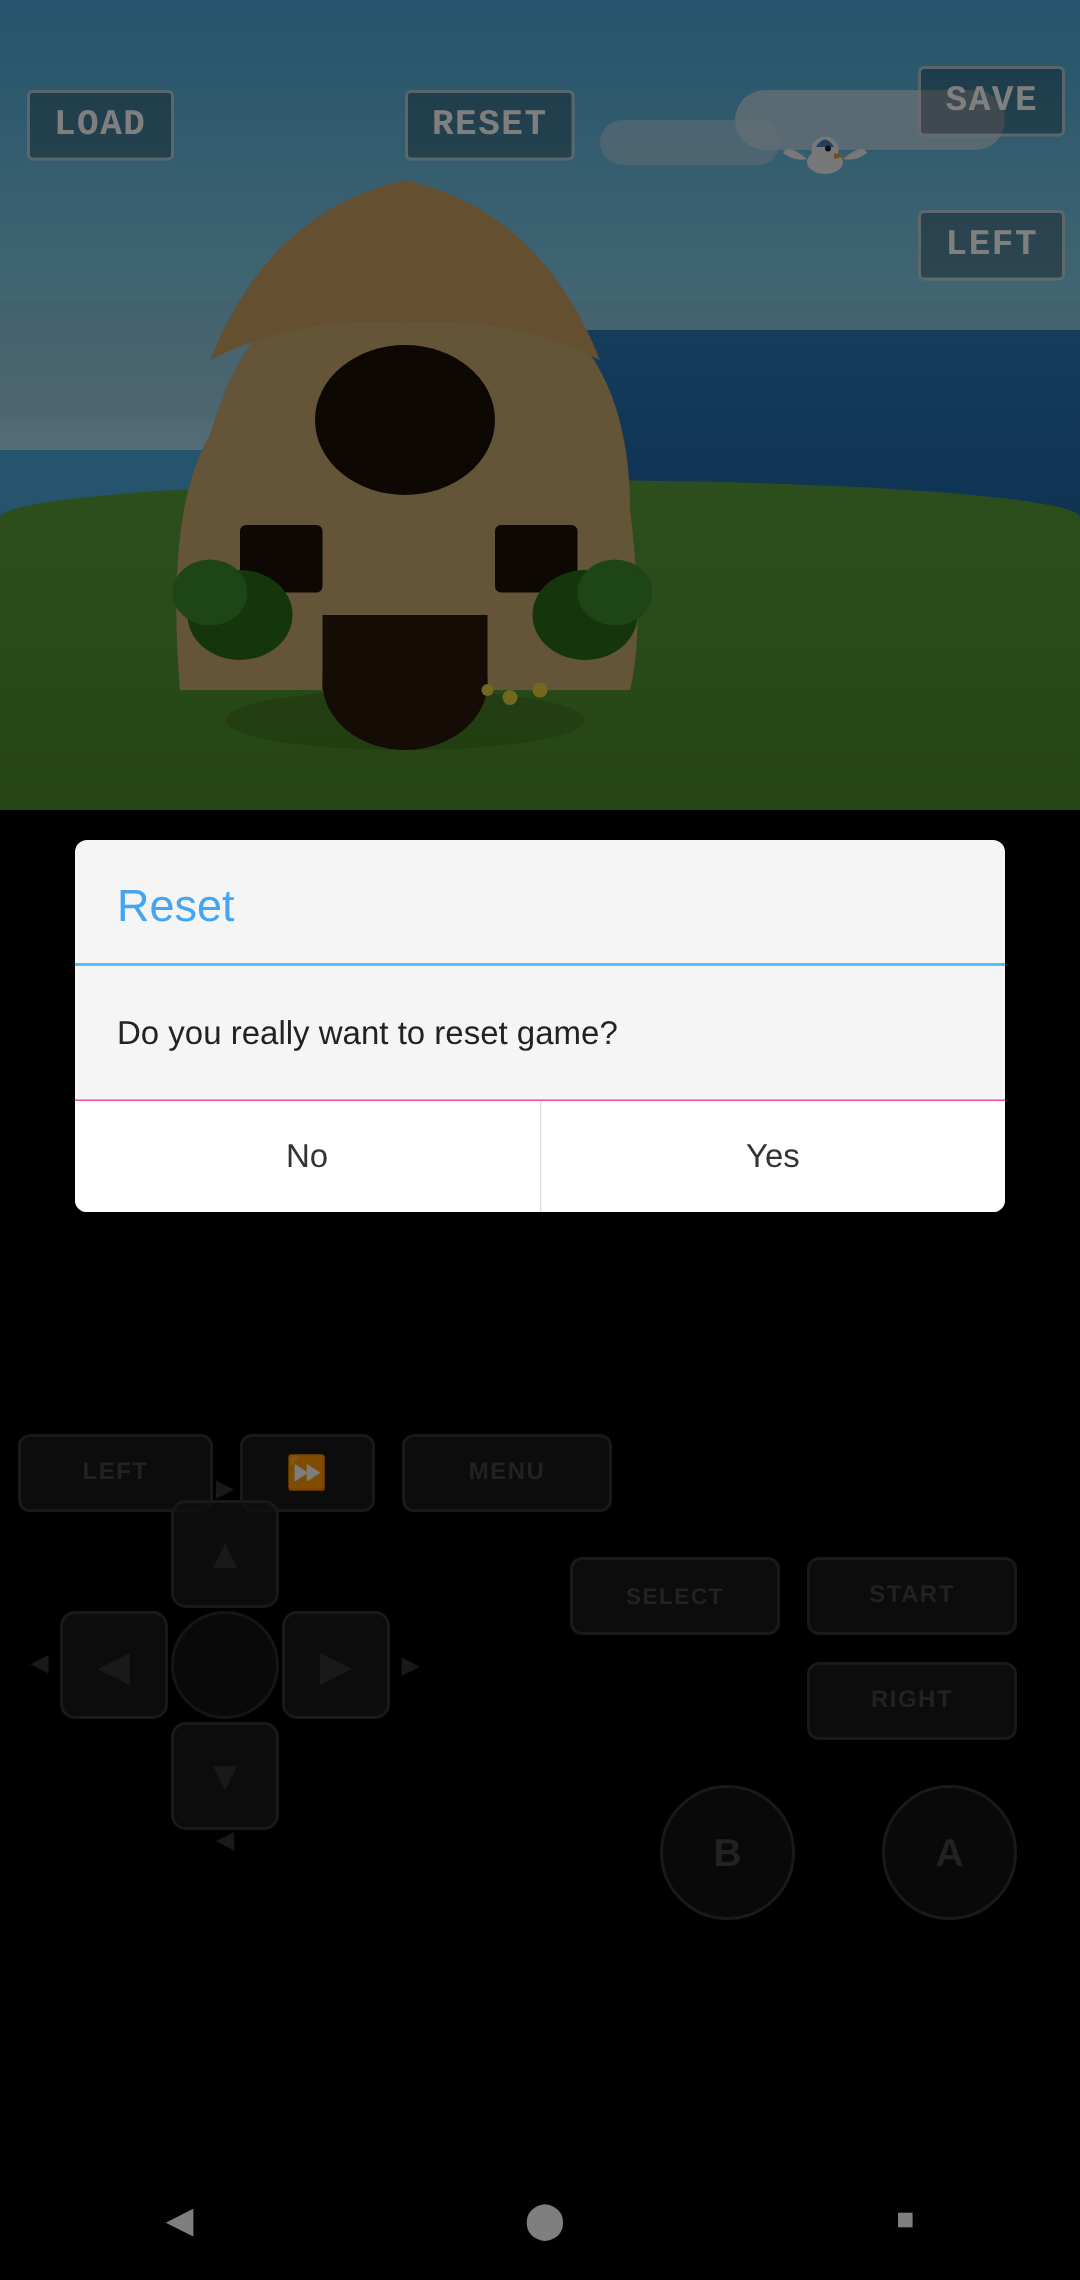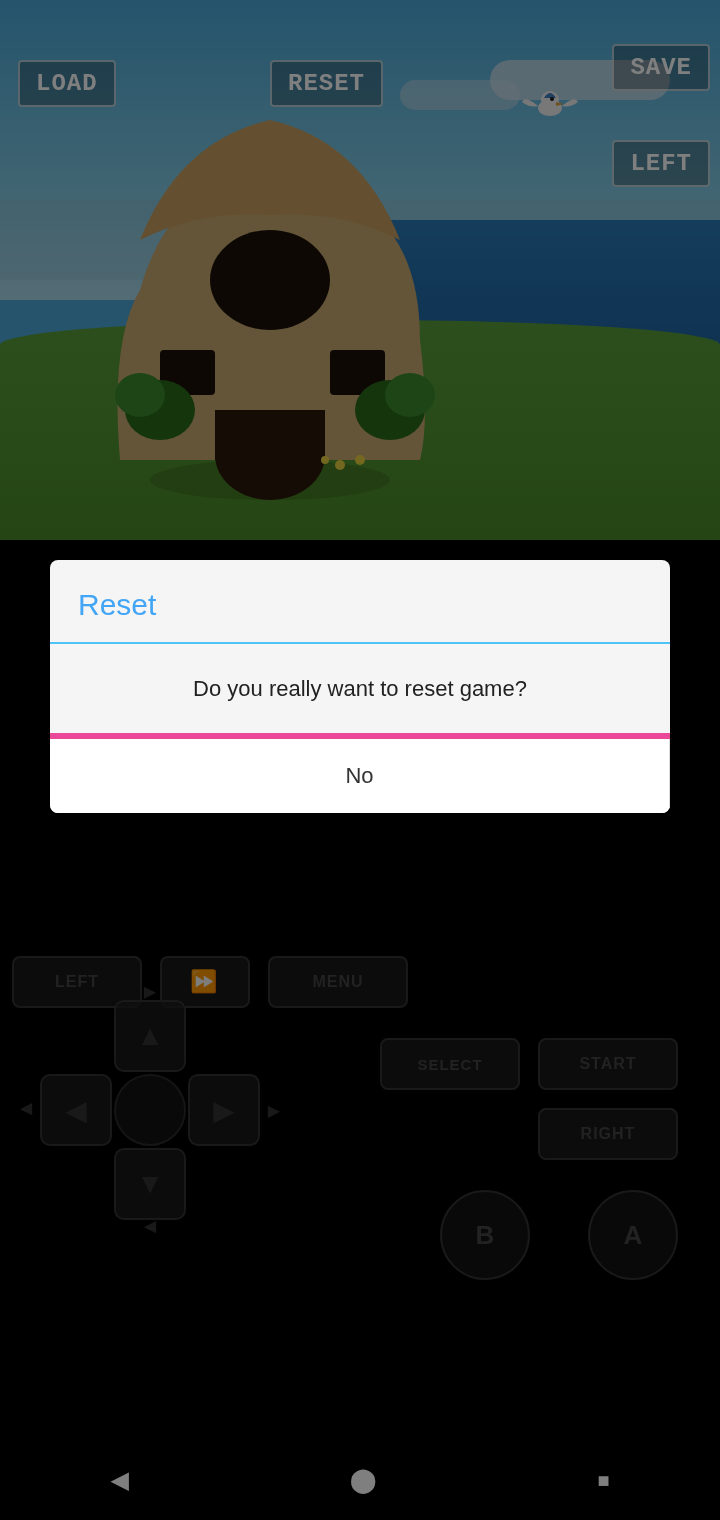--- a/index.html
+++ b/index.html
@@ -235,33 +235,32 @@
       border-bottom: 2px solid #4fc3f7;
     }
 
     #dialog-title {
       font-size: 30px;
       color: #42a5f5;
       font-weight: normal;
     }
 
     #dialog-body {
-      padding: 28px 16px;
-      text-align: center;
+      padding: 28px 28px;
     }
 
     #dialog-message {
       font-size: 22px;
       color: #222;
       line-height: 1.5;
     }
 
     #dialog-actions {
       display: flex;
-      border-top: 6px solid #ec4899;
+      border-top: 1px solid #ec4899;
     }
 
     .dialog-action-btn {
       flex: 1;
       padding: 24px;
       text-align: center;
       font-size: 22px;
       color: #333;
       background: #fff;
       border: none;
@@ -390,15 +389,16 @@
 <div id="dialog-overlay">
   <div id="dialog">
     <div id="dialog-title-area">
       <span id="dialog-title">Reset</span>
     </div>
     <div id="dialog-body">
       <span id="dialog-message">Do you really want to reset game?</span>
     </div>
     <div id="dialog-actions">
       <button class="dialog-action-btn">No</button>
+      <button class="dialog-action-btn">Yes</button>
     </div>
   </div>
 </div>
 
 </body></html>

